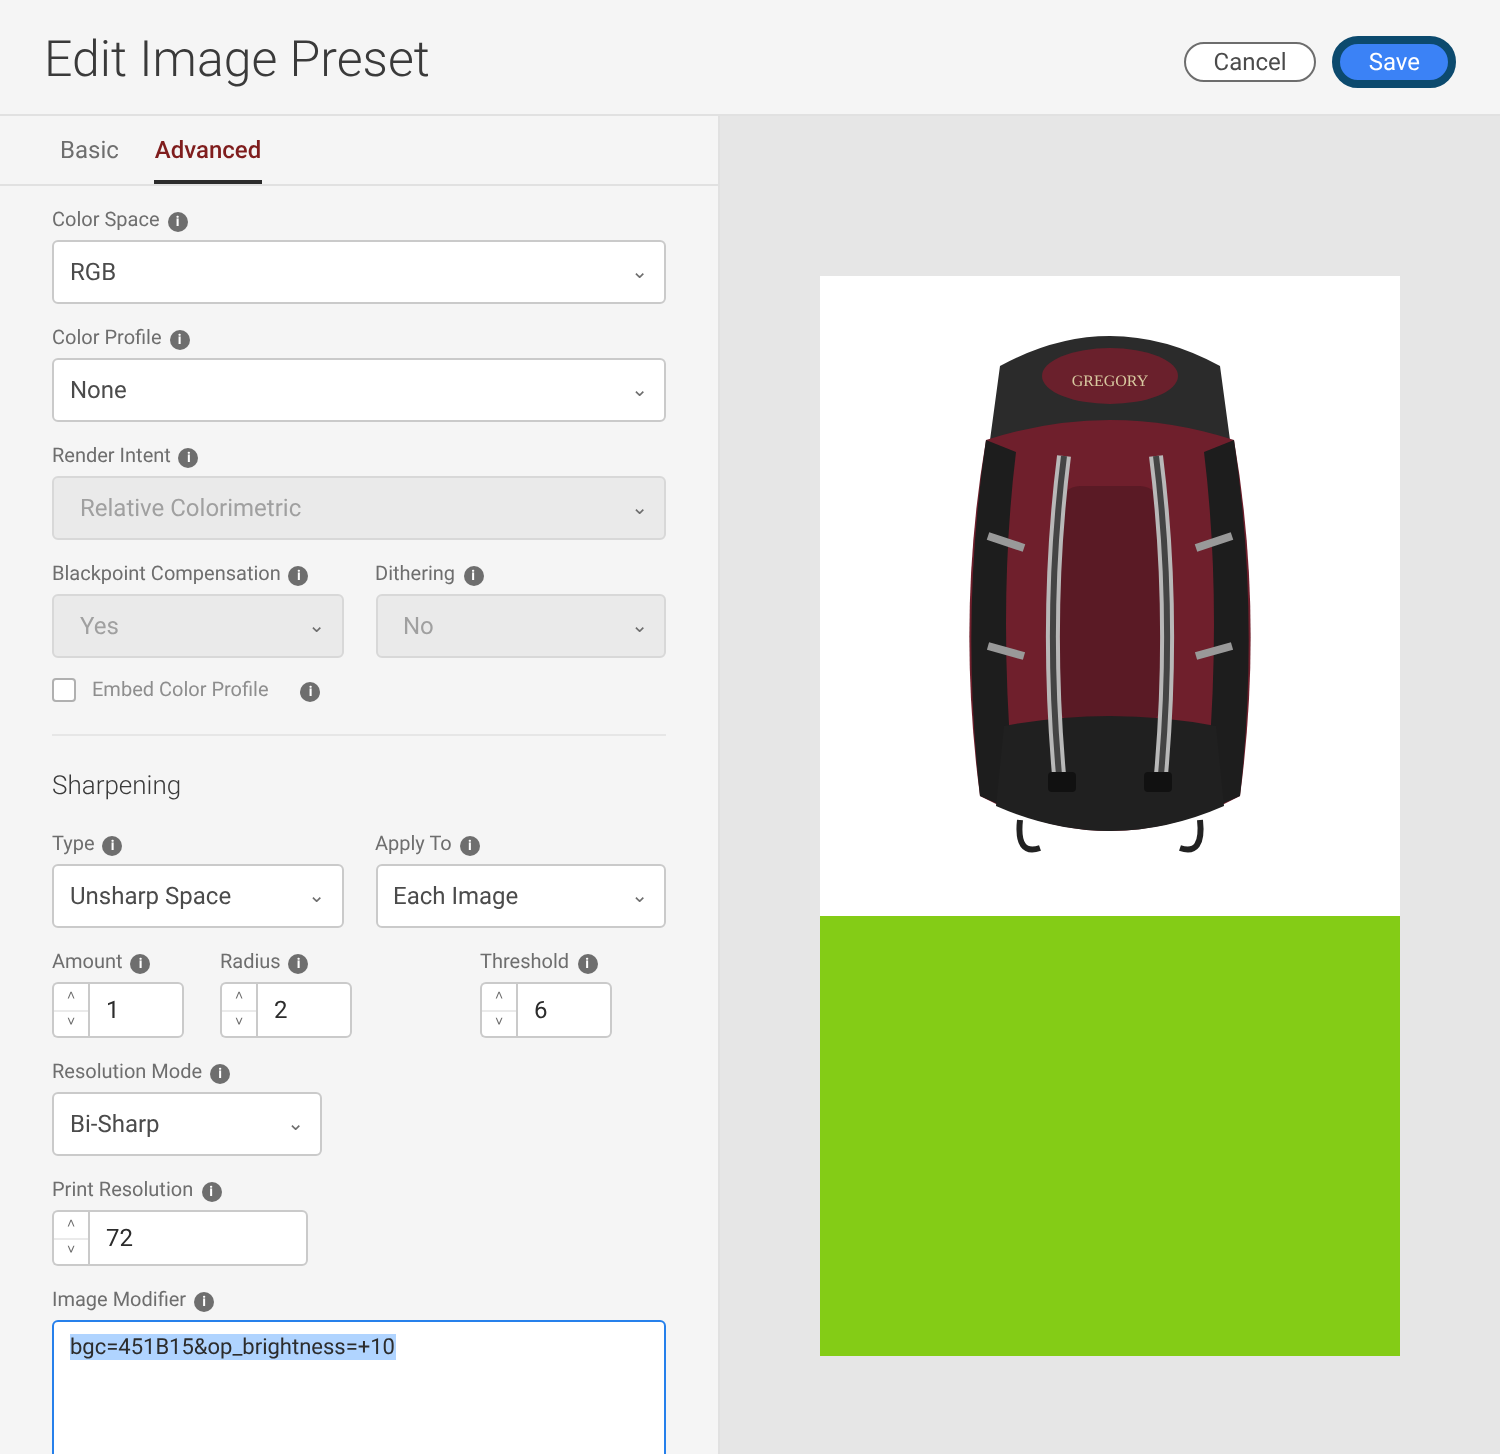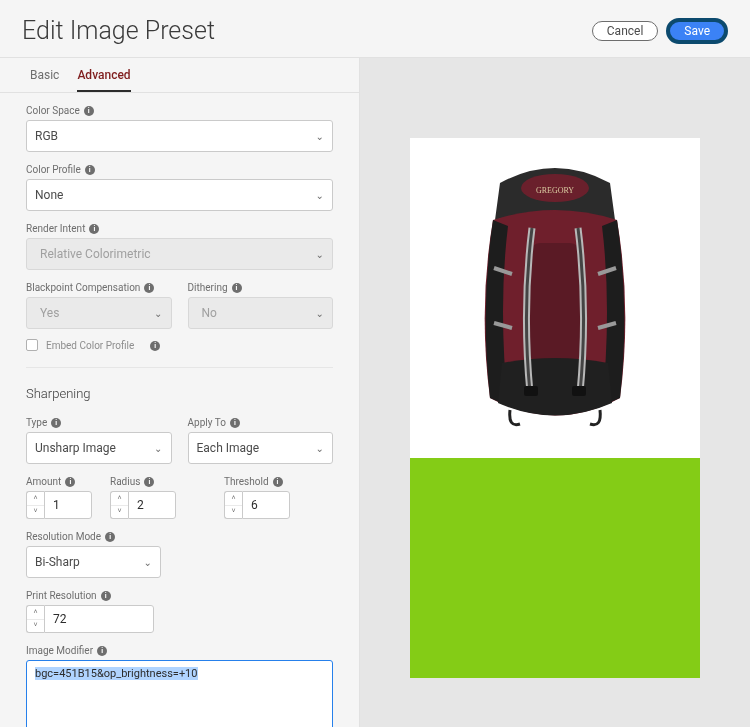--- a/index.html
+++ b/index.html
@@ -315,21 +315,21 @@
 
         <div class="section-title">Sharpening</div>
 
         <div class="row2">
           <div>
             <div class="field-label">
               <span>Type</span>
               <span class="info-icon">i</span>
             </div>
             <div class="select-half sel-narrow" style="width:100%">
-              <span>Unsharp Image</span>
+              <span>Unsharp Space</span>
               <span class="chev">⌄</span>
             </div>
           </div>
           <div>
             <div class="field-label">
               <span>Apply To</span>
               <span class="info-icon">i</span>
             </div>
             <div class="select-half">
               <span>Each Image</span>
@@ -358,21 +358,21 @@
               <span class="info-icon">i</span>
             </div>
             <div class="stepper">
               <div class="stepper-btns">
                   <span>˄</span>
                   <span>˅</span>
                 </div>
               <div class="stepper-input">2</div>
             </div>
           </div>
-          <div style="margin-left:30px">
+          <div style="margin-left:46px">
             <div class="field-label">
               <span>Threshold</span>
               <span class="info-icon">i</span>
             </div>
             <div class="stepper">
               <div class="stepper-btns">
                   <span>˄</span>
                   <span>˅</span>
                 </div>
               <div class="stepper-input">6</div>

